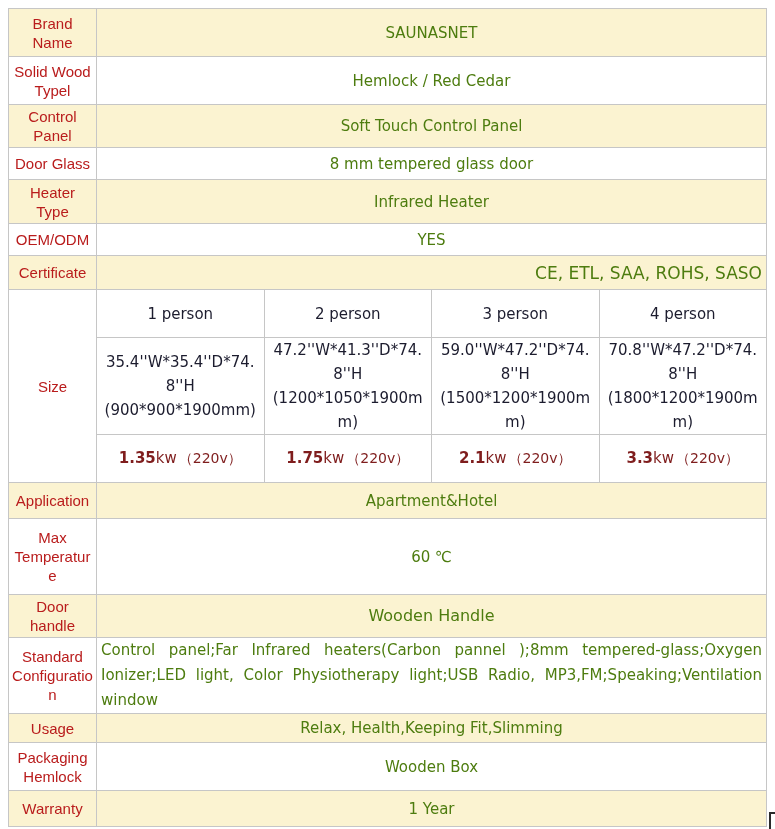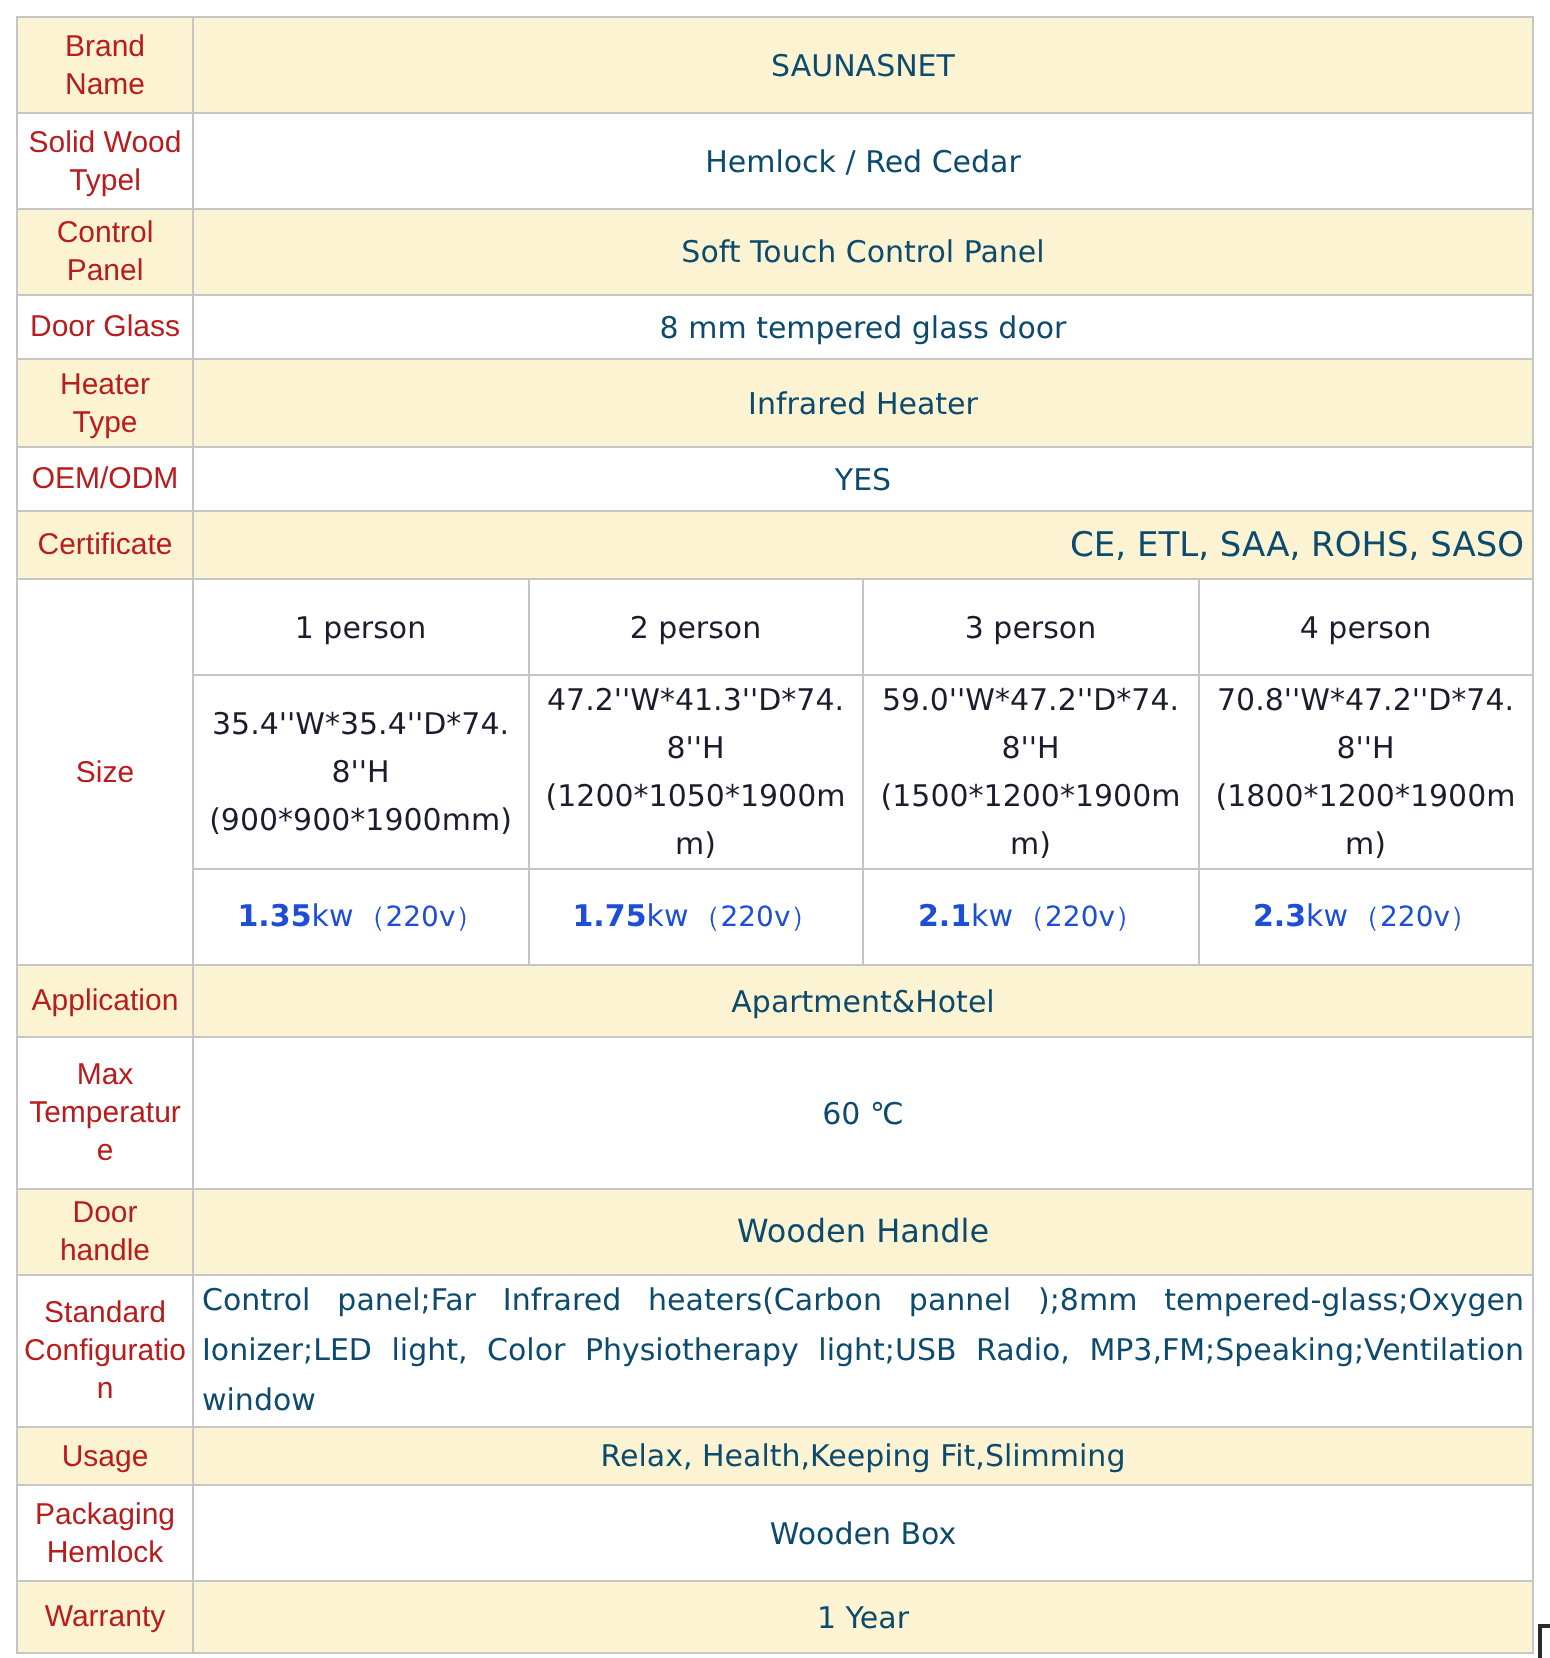--- a/index.html
+++ b/index.html
@@ -27,40 +27,40 @@
     font-family:"Liberation Sans", sans-serif;
     font-weight:400;
     color:#b91c1c;
     font-size:15px;
     line-height:19px;
     padding:2px 3px;
     overflow-wrap:break-word;
     word-wrap:break-word;
   }
   td.val{
-    color:#0c4a6e;
+    color:#4d7c0f;
     font-size:15px;
     line-height:20px;
     padding:2px 4px;
   }
   td.val.big{font-size:17px;text-align:right;}
   td.val.bold{font-weight:400;font-size:16px;}
   td.val.cfg{
     text-align:justify;
     line-height:25px;
     padding:0 4px;
   }
   td.dims{
     white-space:pre-line;
     line-height:24px;
     font-size:15px;
     color:#1c1c2e;
     padding:0 1px;
   }
-  td.power{font-size:15px;color:#1d4ed8;}
+  td.power{font-size:15px;color:#7f1d1d;}
   td.power .num{font-weight:700;}
   td.power .unit{font-weight:400;}
   td.power .volt{font-size:14px;margin-left:2px;}
   td.person{font-size:15px;color:#1c1c2e;}
   
   tr.r-brand{height:48px;} tr.r-wood{height:48px;} tr.r-control{height:36px;}
   tr.r-doorglass{height:32px;} tr.r-heater{height:44px;margin-left:16px;} tr.r-oem{height:32px;}
   tr.r-cert{height:34px;} tr.r-size-h{height:48px;} tr.r-size-d{height:96px;}
   tr.r-size-p{height:48px;} tr.r-app{height:36px;} tr.r-maxtemp{height:76px;}
   tr.r-handle{height:41px;} tr.r-config{height:75px;} tr.r-usage{height:29px;}
@@ -137,21 +137,21 @@
 m)</td>
         <td class="dims">70.8''W*47.2''D*74.
 8''H
 (1800*1200*1900m
 m)</td>
       </tr>
       <tr class="r-size-p">
         <td class="power"><span class="num">1.35</span><span class="unit">kw</span><span class="volt">（220v）</span></td>
         <td class="power"><span class="num">1.75</span><span class="unit">kw</span><span class="volt">（220v）</span></td>
         <td class="power"><span class="num">2.1</span><span class="unit">kw</span><span class="volt">（220v）</span></td>
-        <td class="power"><span class="num">2.3</span><span class="unit">kw</span><span class="volt">（220v）</span></td>
+        <td class="power"><span class="num">3.3</span><span class="unit">kw</span><span class="volt">（220v）</span></td>
       </tr>
 
       <tr class="y r-app">
         <th class="lbl">Application</th>
         <td class="val" colspan="4">Apartment&amp;Hotel</td>
       </tr>
       <tr class="r-maxtemp">
         <th class="lbl">Max Temperature</th>
         <td class="val" colspan="4">60 ℃</td>
       </tr>

